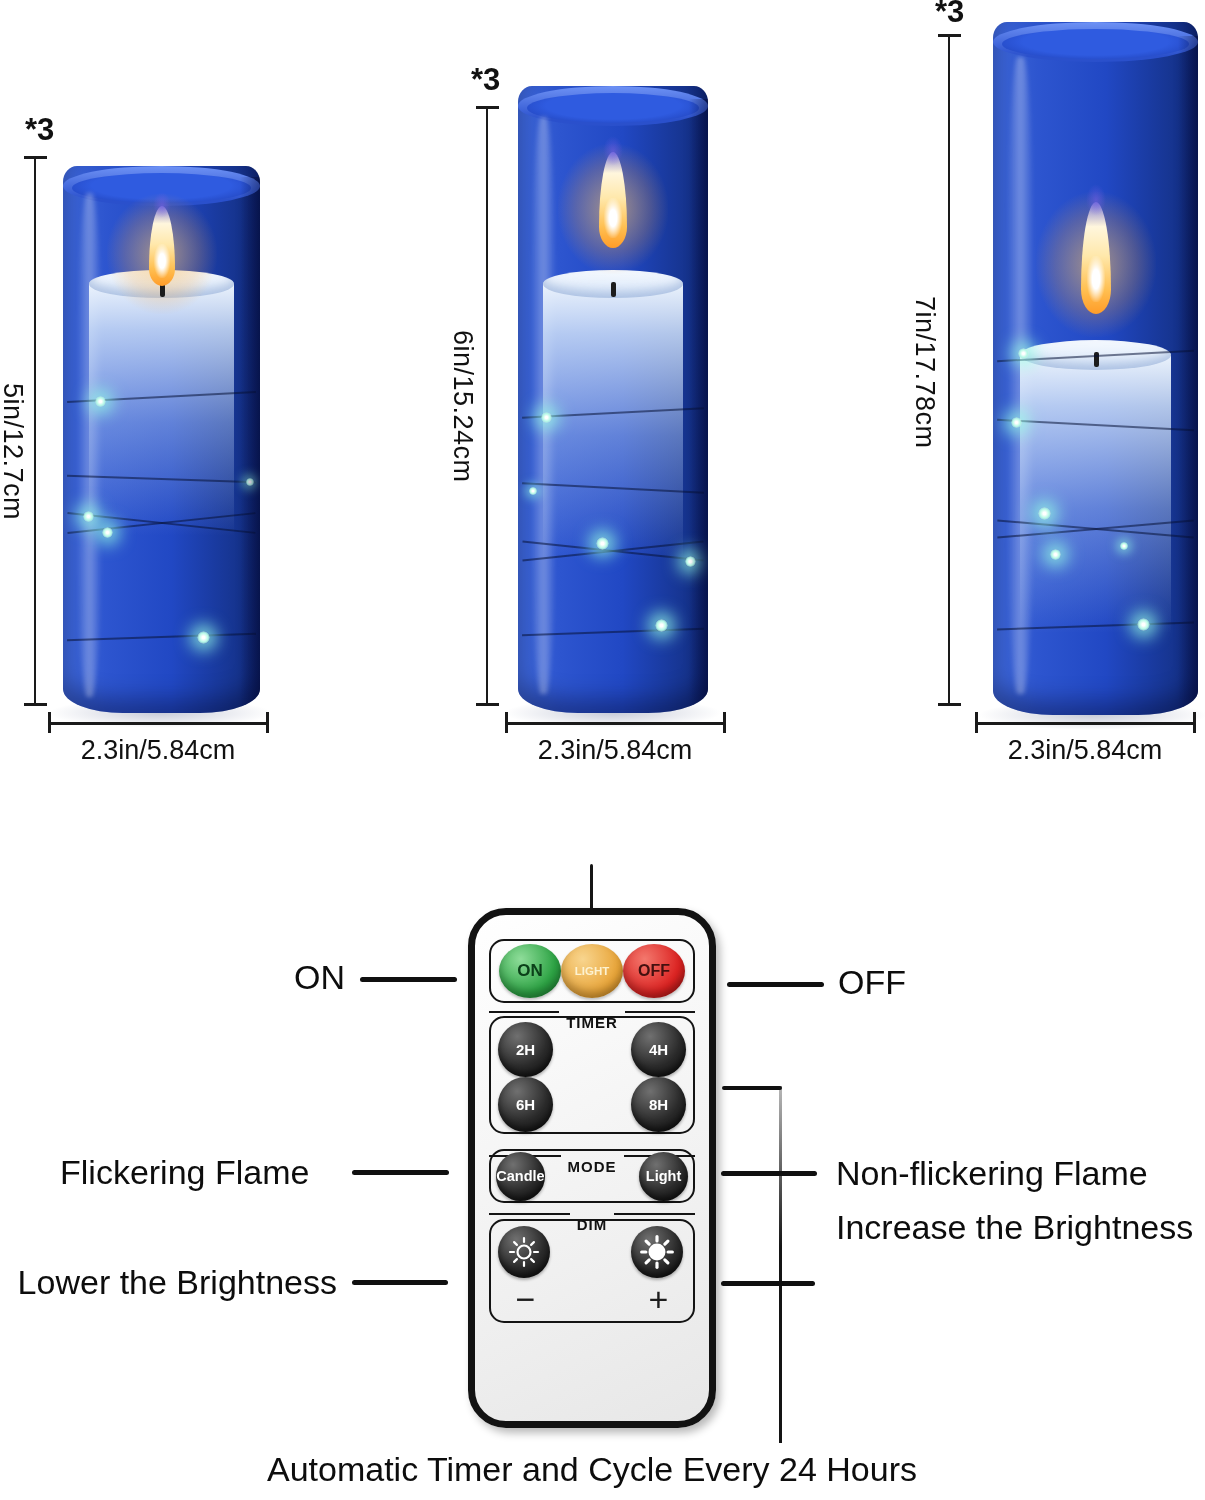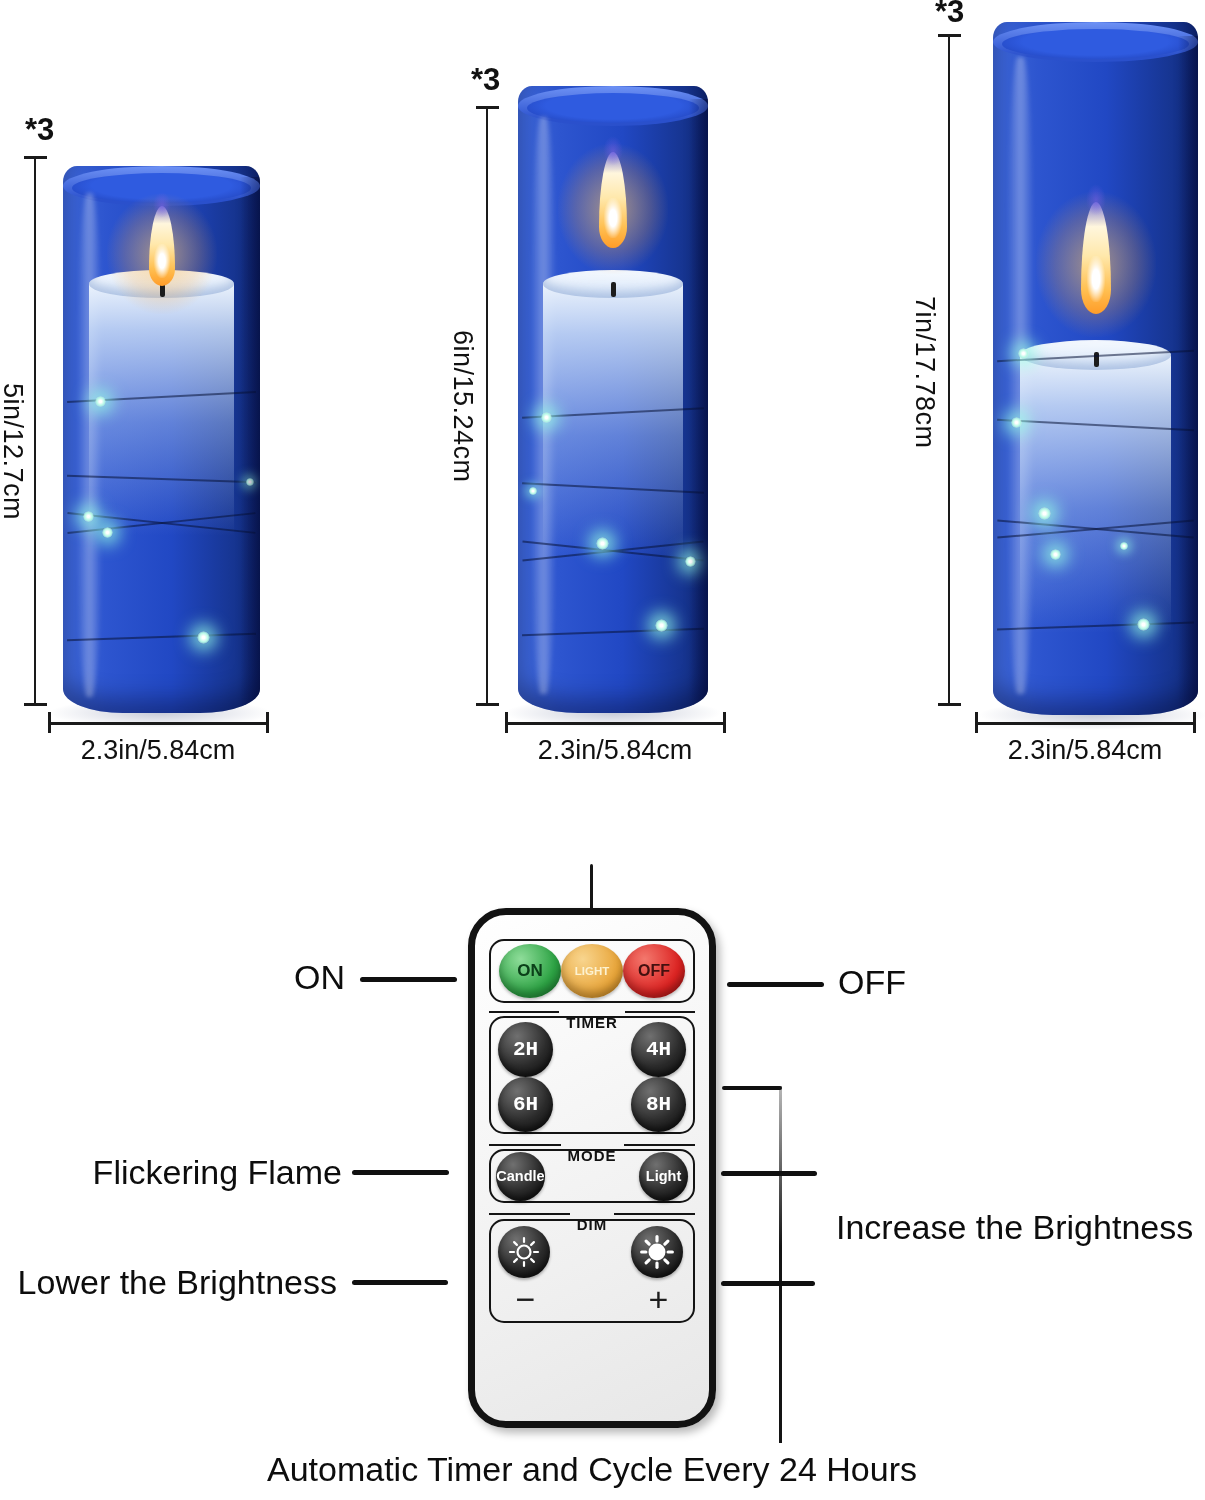--- a/index.html
+++ b/index.html
@@ -61,30 +61,30 @@
          border:2.5px solid #141414;border-radius:15px;}
   .p-power{top:24px;height:64px;display:flex;align-items:center;justify-content:space-between;padding:0 8px;}
   .pwr{width:62px;height:54px;border-radius:50%;display:flex;align-items:center;justify-content:center;
        font-weight:bold;box-shadow:inset 0 -6px 8px rgba(0,0,0,.28),0 2px 3px rgba(0,0,0,.25);}
   .pwr.on{background:radial-gradient(circle at 35% 28%,#8fdd9a,#2da344 62%,#1b7a2f);color:#0b4019;font-size:17px;}
   .pwr.light{background:radial-gradient(circle at 35% 28%,#f8d58e,#e8a438 65%,#c2811c);color:#fdf2d0;font-size:11.5px;}
   .pwr.off{background:radial-gradient(circle at 35% 28%,#f3786d,#dc2322 62%,#9e1110);color:#43100f;font-size:16px;}
   .divider{position:absolute;left:14px;width:206px;height:18px;display:flex;align-items:center;gap:7px;}
   .divider .txt{font-size:15px;font-weight:bold;letter-spacing:1px;color:#111;margin-top:20px;}
   .divider .dl{flex:1;height:2.6px;background:#141414;}
-  .d-timer{top:88px;} .d-mode{top:221px;} .d-dim{top:290px;}
+  .d-timer{top:88px;} .d-mode{top:232px;} .d-dim{top:290px;}
   .p-timer{top:101px;height:118px;display:grid;grid-template-columns:auto auto;
            justify-content:space-between;align-content:space-between;padding:4px 7px;}
   .p-mode{top:234px;height:54px;display:flex;align-items:center;justify-content:space-between;padding:0 5px;}
   .p-dim{top:304px;height:104px;display:grid;grid-template-columns:auto auto;
          justify-content:space-between;align-content:space-between;padding:5px 7px;}
   .rbtn{border-radius:50%;display:flex;align-items:center;justify-content:center;color:#fff;font-weight:bold;
         background:radial-gradient(circle at 35% 26%,#707070,#2c2c2c 55%,#070707 100%);
         box-shadow:inset 0 -4px 6px rgba(0,0,0,.5),0 2px 3px rgba(0,0,0,.3);}
-  .rbtn.timer{width:55px;height:55px;font-size:21px;font-family:Liberation Mono, monospace;}
+  .rbtn.timer{width:55px;height:55px;font-size:15px;}
   .rbtn.mode{width:49px;height:49px;font-size:14.5px;}
   .rbtn.sun{width:52px;height:52px;}
   .sign{font-size:34px;color:#1d1d1d;width:55px;text-align:center;line-height:34px;font-weight:400;}
 </style>
 </head>
 <body>
 
 <div class="canvas">
 
   <div class="qty" style="left:25px;top:112px;">*3</div>
@@ -267,29 +267,30 @@
       <div class="sign">+</div>
     </div>
   </div>
 
   <div class="callout" style="left:250px;top:958px;width:95px;text-align:right;">ON</div>
   <div class="cline" style="left:360px;top:977px;width:97px;"></div>
 
   <div class="cline" style="left:727px;top:982px;width:97px;"></div>
   <div class="callout" style="left:838px;top:963px;">OFF</div>
 
-  <div class="callout" style="left:60px;top:1153px;width:282px;text-align:right;">Flickering Flame</div>
+  <div class="callout" style="left:60px;top:1153px;width:282px;text-align:left;">Flickering Flame</div>
   <div class="cline" style="left:352px;top:1170px;width:97px;"></div>
 
   <div class="callout" style="left:5px;top:1263px;width:332px;text-align:right;">Lower the Brightness</div>
   <div class="cline" style="left:352px;top:1280px;width:96px;"></div>
 
   <div class="cline" style="left:722px;top:1086px;width:60px;height:4px;"></div>
   <div class="bracket-v" style="left:779px;top:1086px;height:357px;"></div>
 
   <div class="cline" style="left:721px;top:1171px;width:96px;"></div>
+  <div class="callout" style="left:836px;top:1154px;">Non-flickering Flame</div>
 
   <div class="cline" style="left:721px;top:1281px;width:94px;"></div>
   <div class="callout" style="left:836px;top:1208px;">Increase the Brightness</div>
 
   <div class="caption" style="left:92px;top:1450px;width:1000px;font-size:34px;">Automatic Timer and Cycle Every 24 Hours</div>
 
 </div>
 
 </body></html>

